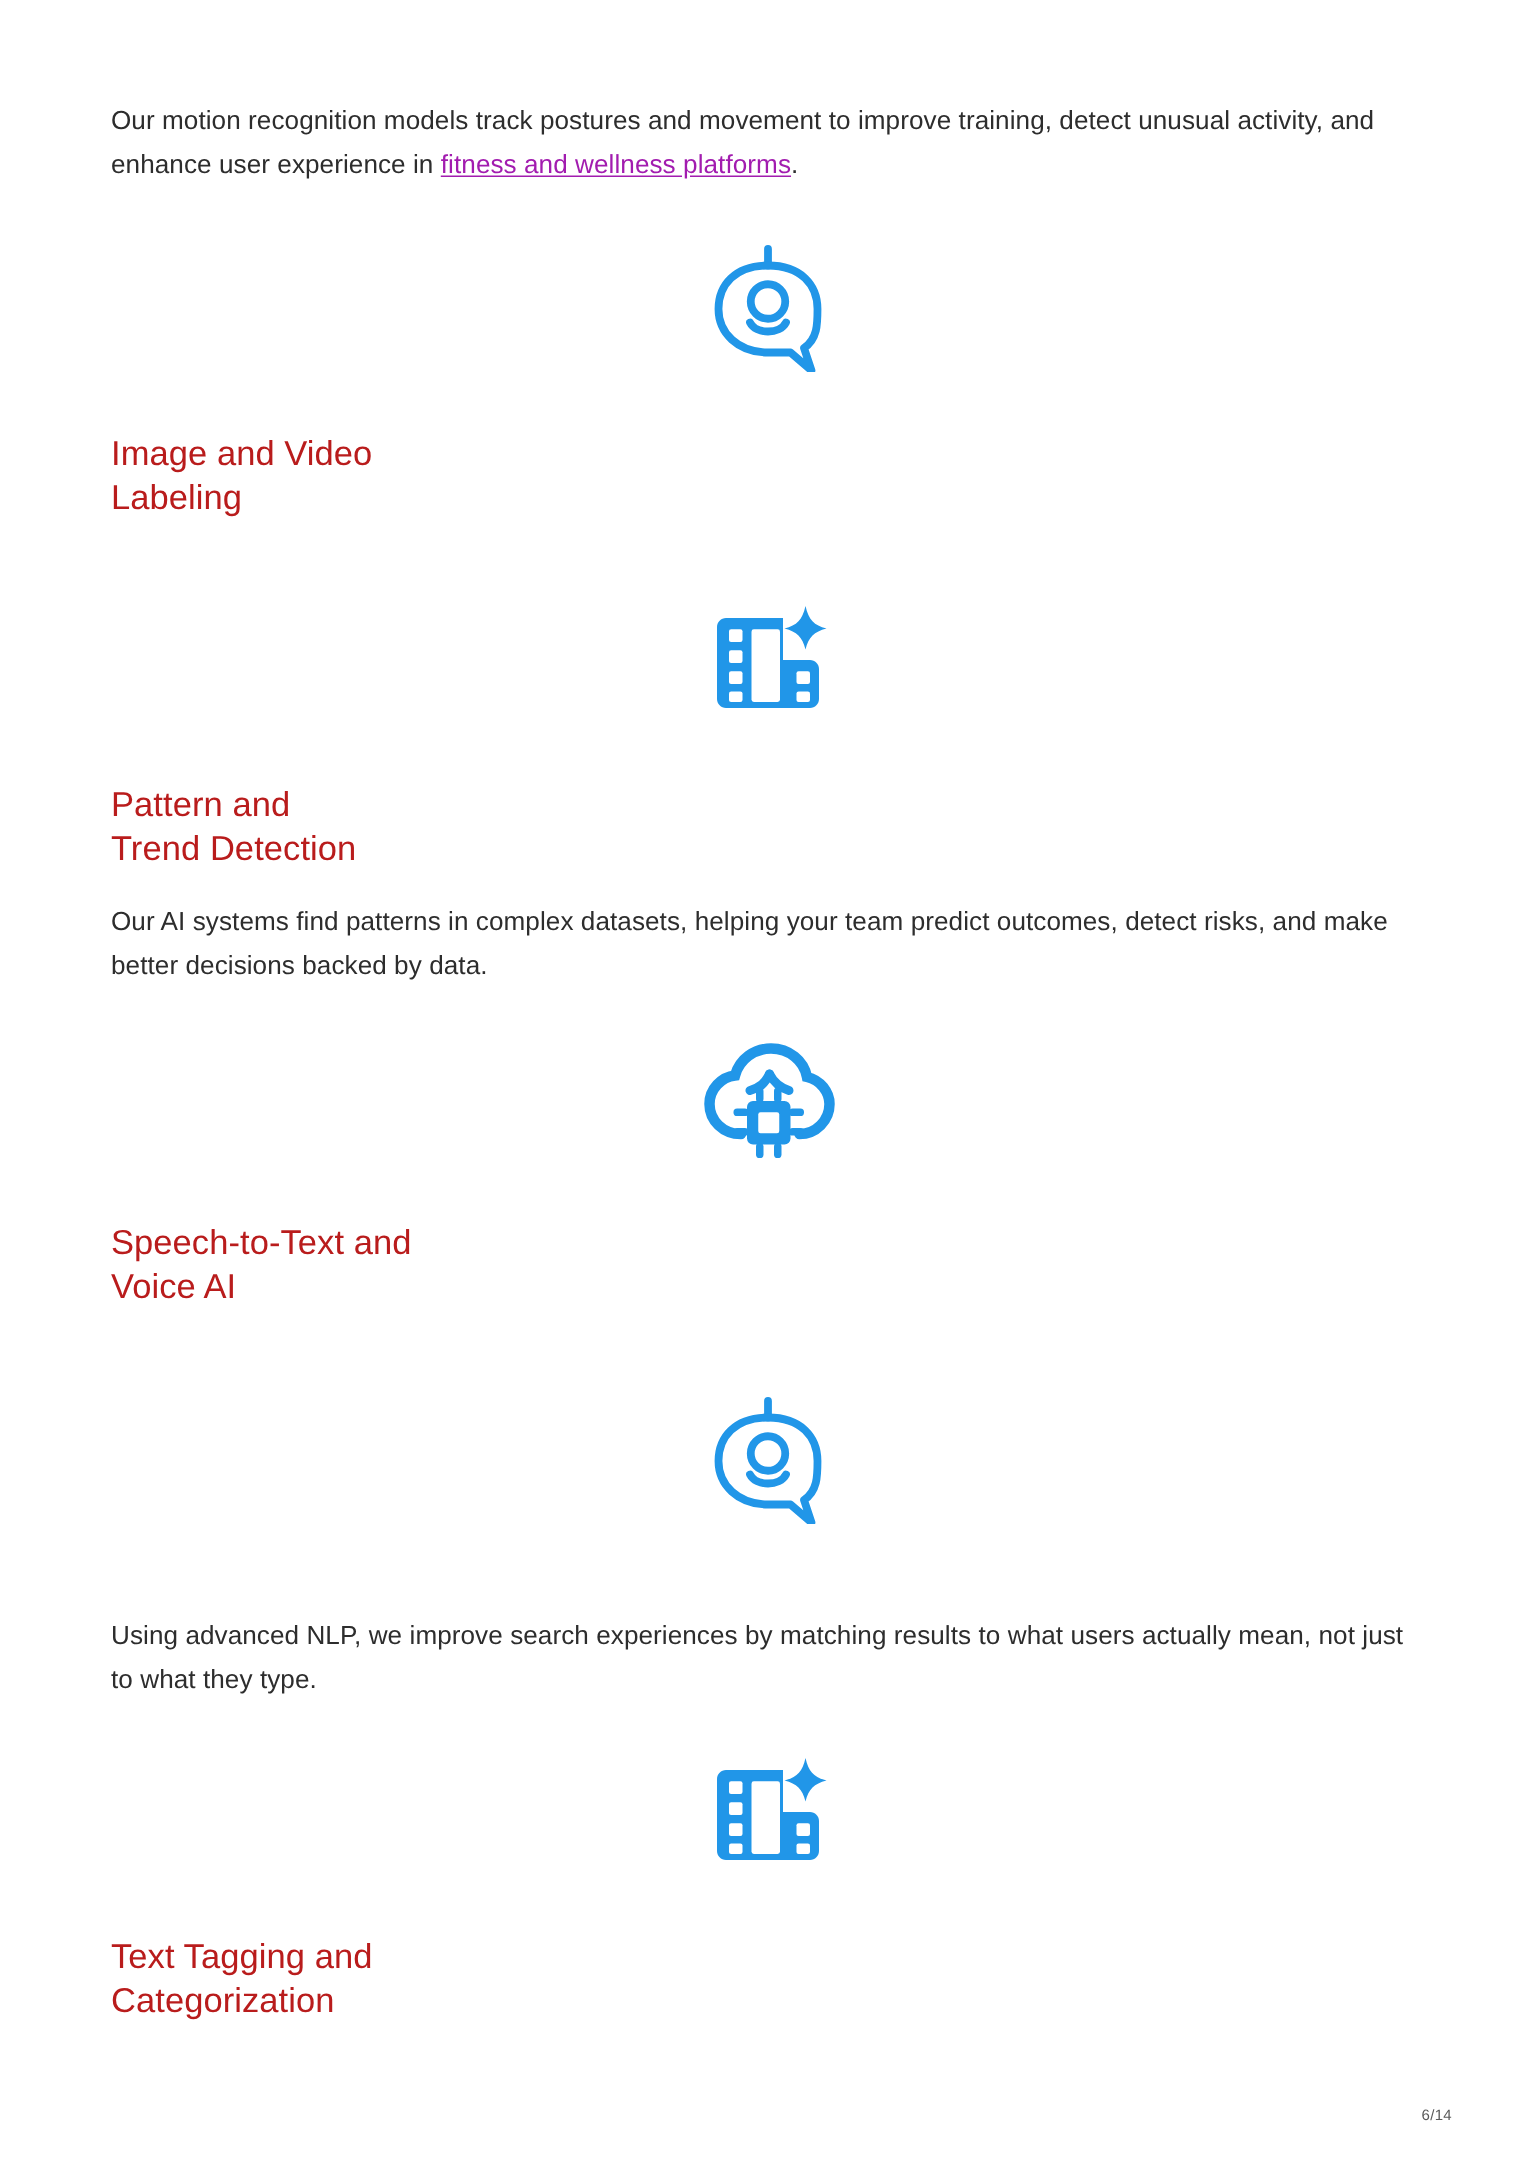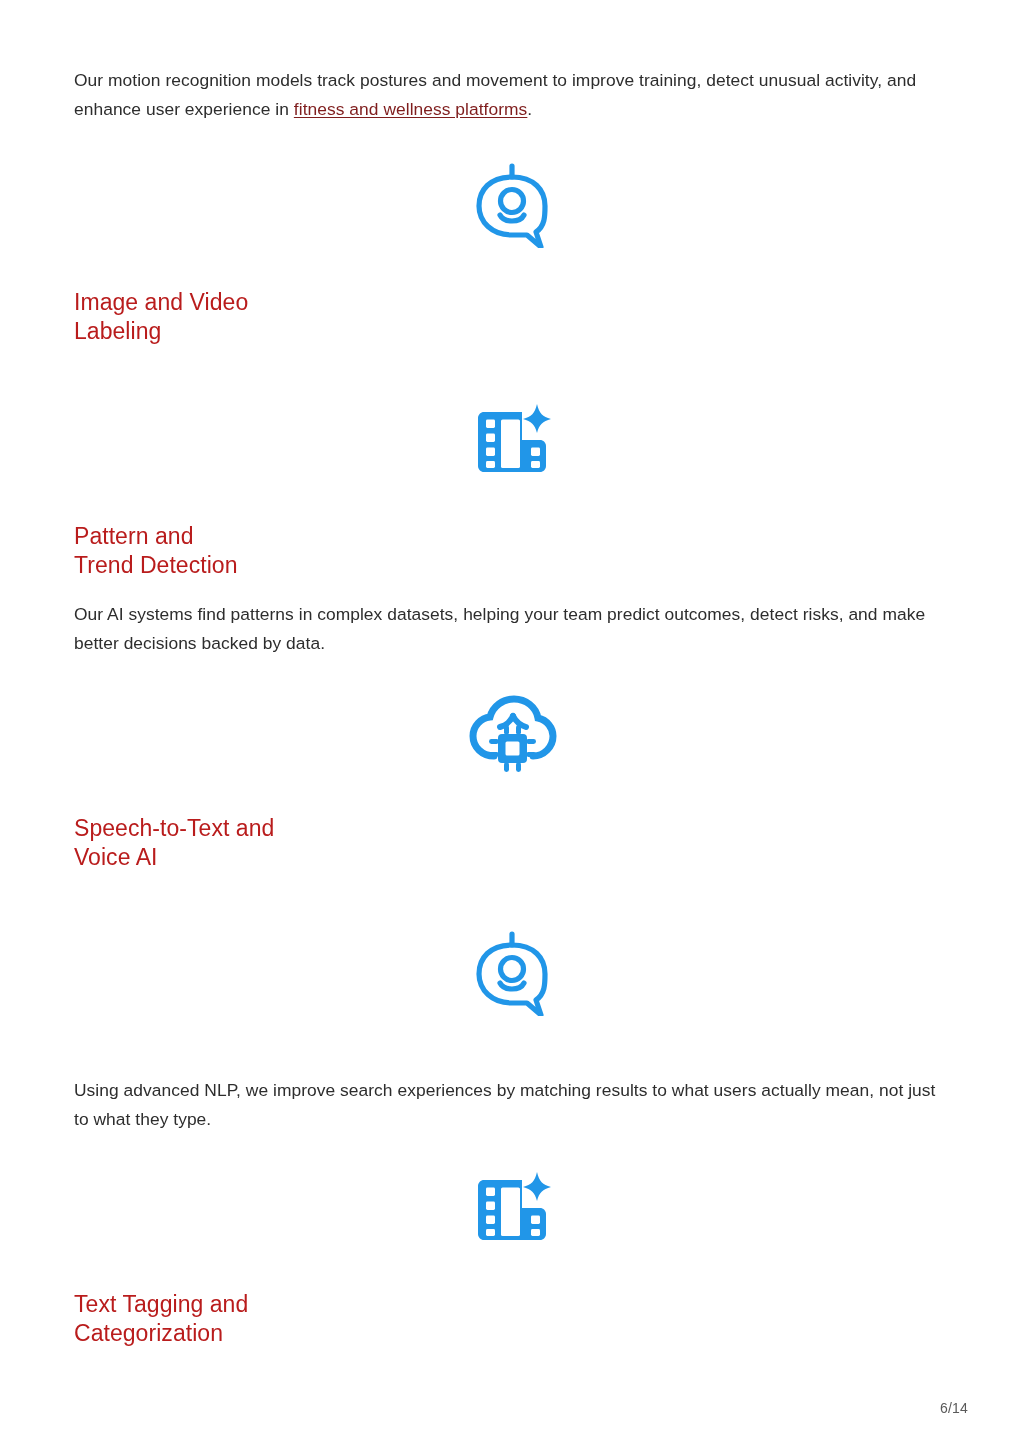--- a/index.html
+++ b/index.html
@@ -29,21 +29,21 @@
   }
   p.body-text {
     margin: 0;
     font-size: 17.4px;
     line-height: 29px;
     color: #2d2d2d;
     letter-spacing: 0.05px;
     font-weight: 400;
   }
   a.inline-link {
-    color: #7f1d1d;
+    color: #a21caf;
     text-underline-offset: 2px;
   }
   h2.section-heading {
     margin: 0;
     font-size: 23px;
     line-height: 29px;
     font-weight: 400;
     color: #b91c1c;
     letter-spacing: 0.05px;
     white-space: pre-line;
@@ -58,21 +58,21 @@
     line-height: 0;
   }
   .spacer-after-icon   { height: 40px; }
   .spacer-heading-gap  { height: 20px; }
   .spacer-before-icon  { height: 36px; }
 
   .page-number {
     position: absolute;
     right: 56px;
     bottom: 32px;
-    font-size: 14px;
+    font-size: 10px;
     color: #5a5a5a;
     font-family: "Liberation Sans", sans-serif;
     letter-spacing: 0.2px;
   }
 </style>
 </head>
 <body>
 
 <div class="page">
   <div class="content">

